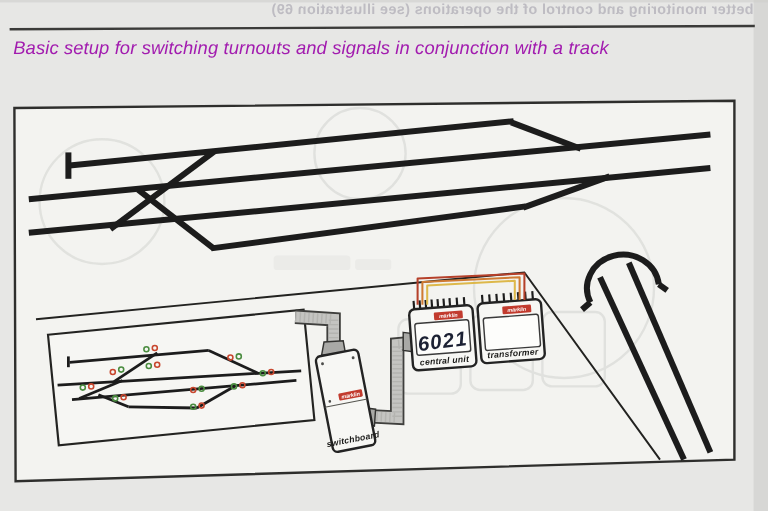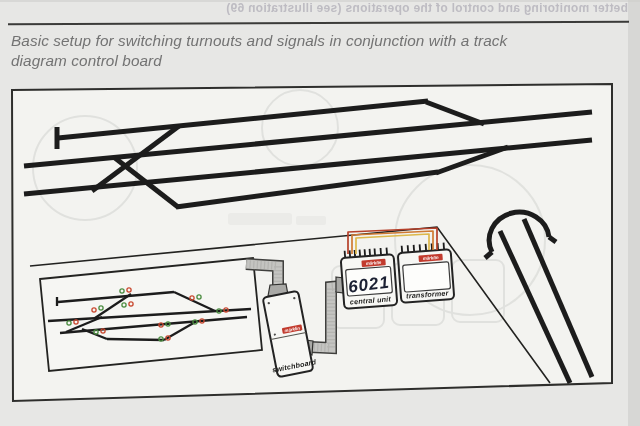--- a/index.html
+++ b/index.html
@@ -14,21 +14,21 @@
     font-size:12px;font-weight:700;color:#b7b5bd;
     white-space:nowrap;letter-spacing:.3px;
     filter:blur(.4px);opacity:.85;text-align:left;
   }
   .rule{
     position:absolute;left:8px;top:22px;width:621px;height:2.2px;
     background:#3b3b39;transform:rotate(-.25deg);
   }
   .caption{
     position:absolute;left:11px;top:31px;width:620px;
-    font-style:italic;font-size:15.3px;line-height:1.32;color:#737373;
+    font-style:italic;font-size:15.3px;line-height:1.32;color:#a21caf;
     letter-spacing:.1px;
   }
   svg{position:absolute;left:0;top:0;}
   .track{stroke:var(--track);stroke-width:5;stroke-linecap:butt;fill:none;}
   .mtrack{stroke:var(--track);stroke-width:2.3;stroke-linecap:butt;fill:none;}
   .dot-g{fill:none;stroke:var(--signal-green);stroke-width:1.3;}
   .dot-r{fill:none;stroke:var(--signal-red);stroke-width:1.3;}
   .cable-under{fill:none;stroke:#3f3f3d;stroke-width:12;stroke-linejoin:miter;}
   .cable-over{fill:none;stroke:var(--cable-gray);stroke-width:9;stroke-linejoin:miter;}
   .cable-tex{fill:none;stroke:#8d8d8a;stroke-width:8;stroke-dasharray:1.2 2.4;opacity:.3;}
@@ -192,14 +192,13 @@
   </g>
 
   <rect x="628" y="0" width="12" height="426" fill="#d7d7d5"></rect>
   <rect x="0" y="0" width="640" height="2" fill="#cfcfcc" opacity=".6"></rect>
 </svg>
 
 <div class="bleed">better monitoring and control of the operations (see illustration 69)</div>
 <div class="rule"></div>
 <div class="caption">
   <div>Basic setup for switching turnouts and signals in conjunction with a track</div>
-  <div>diagram control board</div>
 </div>
 
 </body></html>

